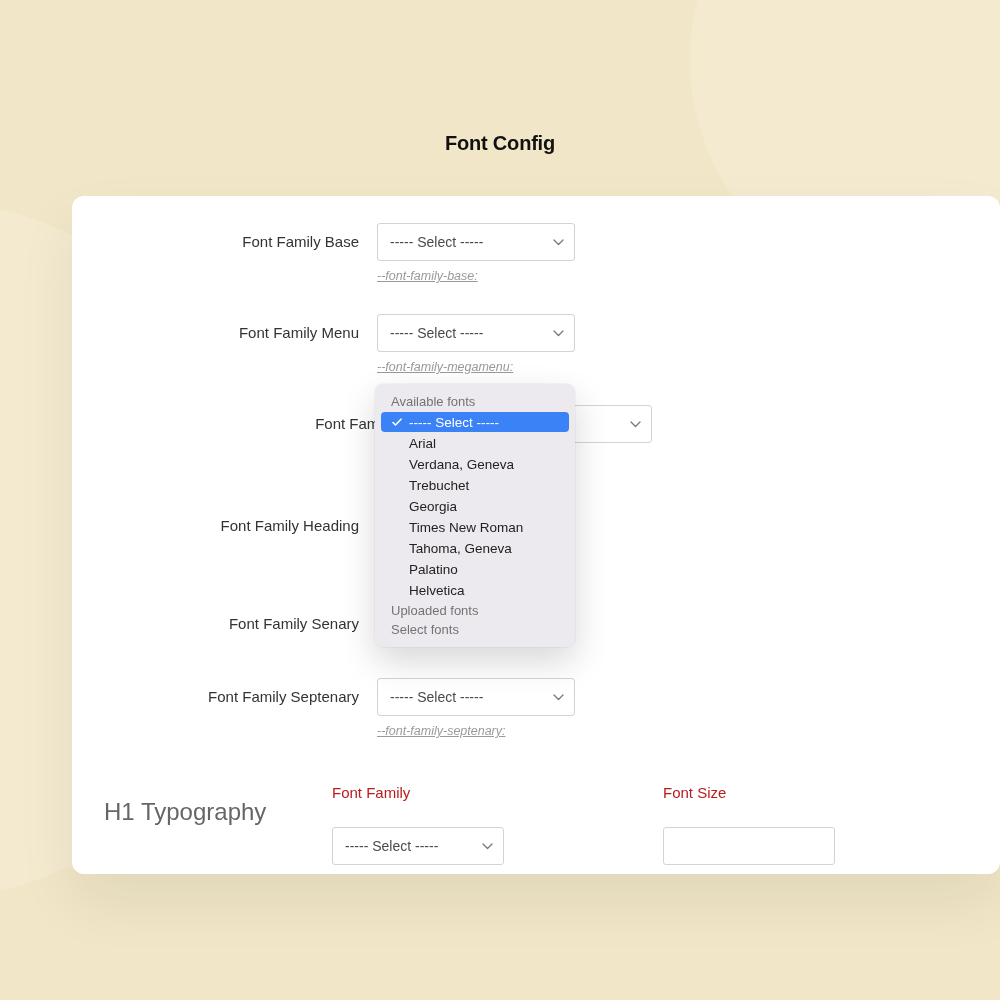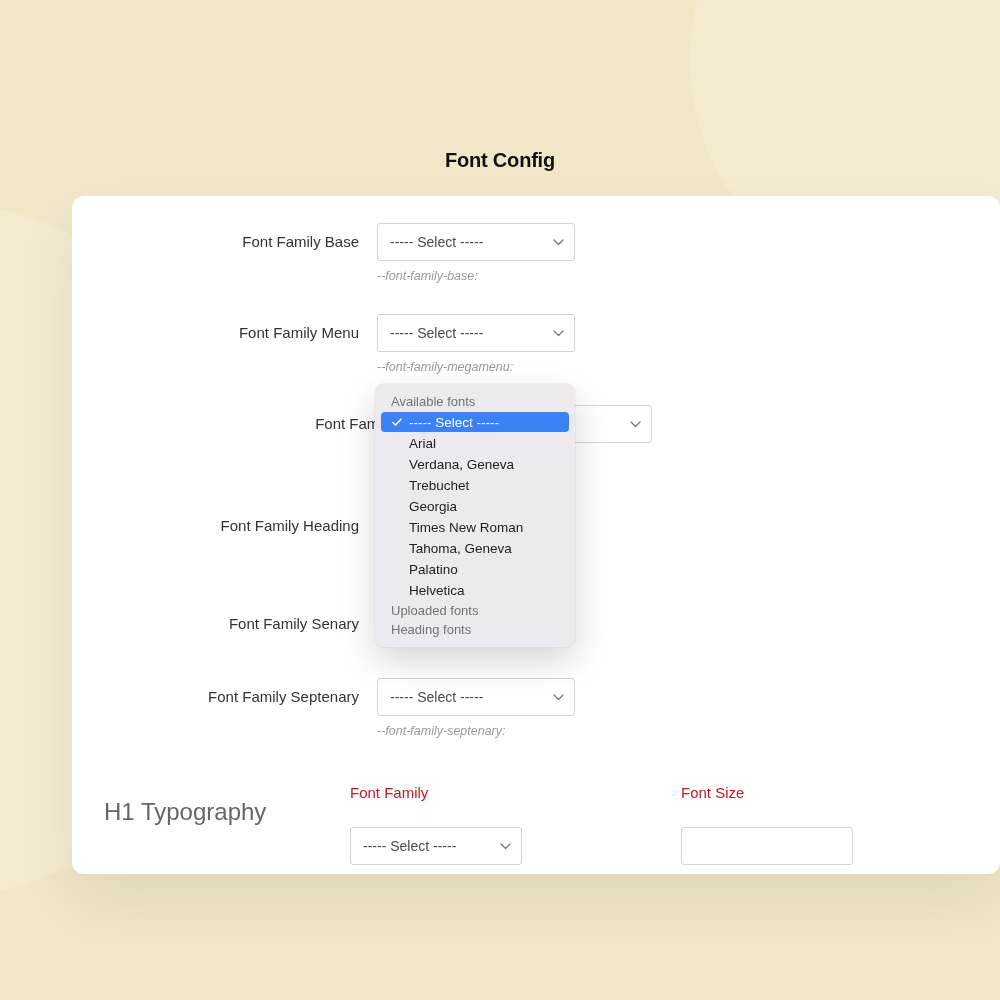--- a/index.html
+++ b/index.html
@@ -24,21 +24,21 @@
       position: absolute;
       width: 700px;
       height: 700px;
       border-radius: 50%;
       background: #f4ead0;
       top: 200px;
       left: -430px;
     }
     .page-title {
       position: absolute;
-      top: 149px;
+      top: 132px;
       width: 100%;
       text-align: center;
       font-size: 20px;
       font-weight: 800;
       color: #111;
       letter-spacing: -0.2px;
     }
     .panel {
       position: absolute;
       top: 196px;
@@ -86,20 +86,21 @@
       display: flex;
       align-items: center;
       justify-content: center;
     }
     .chevron svg { width: 11px; height: 7px; }
     .help-text {
       margin-top: 8px;
       font-size: 12.5px;
       color: #9a9a9a;
       font-style: italic;
+      text-decoration: underline;
     }
     .row-1 { top: 27px; }
     .row-2 { top: 118px; }
     .row-3 { top: 209px; justify-content: flex-end; }
     .row-4 { top: 300px; align-items: flex-end; }
     .row-5 { top: 409px; }
     .row-6 { top: 482px; }
 
     .dropdown-popup {
       position: absolute;
@@ -140,21 +141,21 @@
       color: #fff;
     }
 
     .h1-section {
       position: absolute;
       top: 588px;
       left: 0;
       width: 100%;
       padding: 0 24px 0 32px;
       display: flex;
-      gap: 36px;
+      gap: 18px;
       align-items: flex-start;
     }
     .h1-title {
       width: 210px;
       font-size: 24px;
       font-weight: 400;
       color: #666;
       padding-top: 14px;
     }
     .h1-col { flex: 1; }
@@ -305,21 +306,21 @@
     </div>
     <div class="dropdown-item">
       <span class="check"></span>
       <span class="label">Palatino</span>
     </div>
     <div class="dropdown-item">
       <span class="check"></span>
       <span class="label">Helvetica</span>
     </div>
     <div class="dropdown-group-label">Uploaded fonts</div>
-    <div class="dropdown-group-label">Heading fonts</div>
+    <div class="dropdown-group-label">Select fonts</div>
   </div>
 
   <div class="h1-section">
     <div class="h1-title">H1 Typography</div>
     <div class="h1-col">
       <div class="h1-col-label">Font Family</div>
       <div class="select-box">
         <span class="select-text">----- Select -----</span>
         <span class="chevron">
           <svg viewBox="0 0 11 7">

